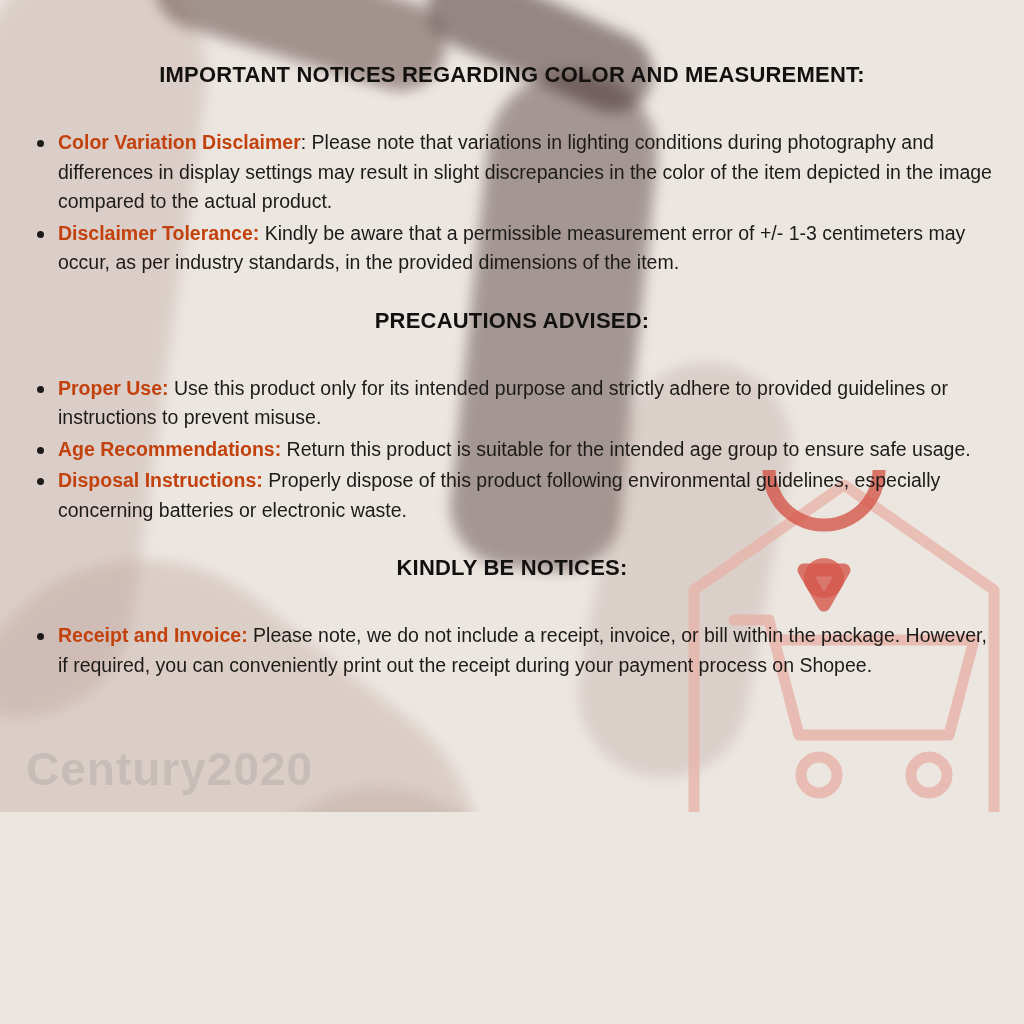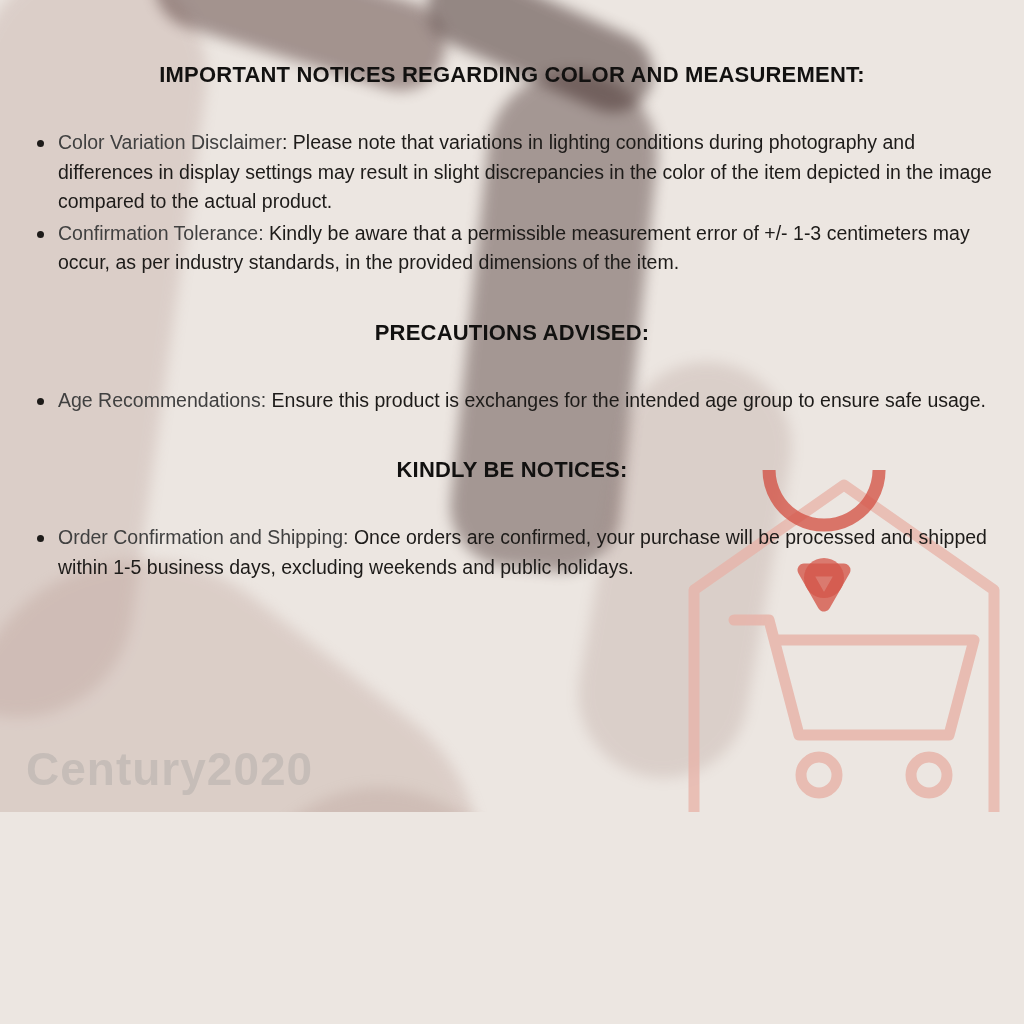--- a/index.html
+++ b/index.html
@@ -67,21 +67,21 @@
   }
   .heading {
     text-align: center;
     font-size: 22px;
     font-weight: 700;
     letter-spacing: .2px;
     color: #121110;
     margin: 0 0 40px 0;
   }
   section { margin-bottom: 14px; }
-  section + section .heading { margin-top: 42px; }
+  section + section .heading { margin-top: 30px; }
   ul.notice-list {
     list-style: none;
     margin: 0;
     padding: 0 0 0 36px;
     font-size: 19.5px;
     line-height: 29.5px;
   }
   ul.notice-list li {
     position: relative;
     margin-bottom: 2px;
@@ -89,21 +89,21 @@
   ul.notice-list li::before {
     content: "";
     position: absolute;
     left: -21px;
     top: 12px;
     width: 7px;
     height: 7px;
     border-radius: 50%;
     background: #1d1b19;
   }
-  .label { font-weight: 400; color: #404040; }
+  .label { font-weight: 700; color: #c2410c; }
 </style>
 </head>
 <body>
 
 <div class="canvas">
 
   <div class="bg-art">
     <div class="shape sh-left-col"></div>
     <div class="shape sh-stroke-1"></div>
     <div class="shape sh-stroke-2"></div>
@@ -126,35 +126,37 @@
       <circle cx="255" cy="305" r="18"></circle>
     </g>
   </svg>
 
   <div class="content">
 
     <section>
       <h1 class="heading">IMPORTANT NOTICES REGARDING COLOR AND MEASUREMENT:</h1>
       <ul class="notice-list">
         <li><span class="label">Color Variation Disclaimer</span><span>: Please note that variations in lighting conditions during photography and differences in display settings may result in slight discrepancies in the color of the item depicted in the image compared to the actual product.</span></li>
-        <li><span class="label">Confirmation Tolerance:</span><span> Kindly be aware that a permissible measurement error of +/- 1-3 centimeters may occur, as per industry standards, in the provided dimensions of the item.</span></li>
+        <li><span class="label">Disclaimer Tolerance:</span><span> Kindly be aware that a permissible measurement error of +/- 1-3 centimeters may occur, as per industry standards, in the provided dimensions of the item.</span></li>
       </ul>
     </section>
 
     <section>
       <h2 class="heading">PRECAUTIONS ADVISED:</h2>
       <ul class="notice-list">
-        <li><span class="label">Age Recommendations:</span><span> Ensure this product is exchanges for the intended age group to ensure safe usage.</span></li>
+        <li><span class="label">Proper Use:</span><span> Use this product only for its intended purpose and strictly adhere to provided guidelines or instructions to prevent misuse.</span></li>
+        <li><span class="label">Age Recommendations:</span><span> Return this product is suitable for the intended age group to ensure safe usage.</span></li>
+        <li><span class="label">Disposal Instructions:</span><span> Properly dispose of this product following environmental guidelines, especially concerning batteries or electronic waste.</span></li>
       </ul>
     </section>
 
     <section>
       <h2 class="heading">KINDLY BE NOTICES:</h2>
       <ul class="notice-list">
-        <li><span class="label">Order Confirmation and Shipping:</span><span> Once orders are confirmed, your purchase will be processed and shipped within 1-5 business days, excluding weekends and public holidays.</span></li>
+        <li><span class="label">Receipt and Invoice:</span><span> Please note, we do not include a receipt, invoice, or bill within the package. However, if required, you can conveniently print out the receipt during your payment process on Shopee.</span></li>
       </ul>
     </section>
 
   </div>
 
   <div class="watermark">Century2020</div>
 
 </div>
 
 </body></html>

